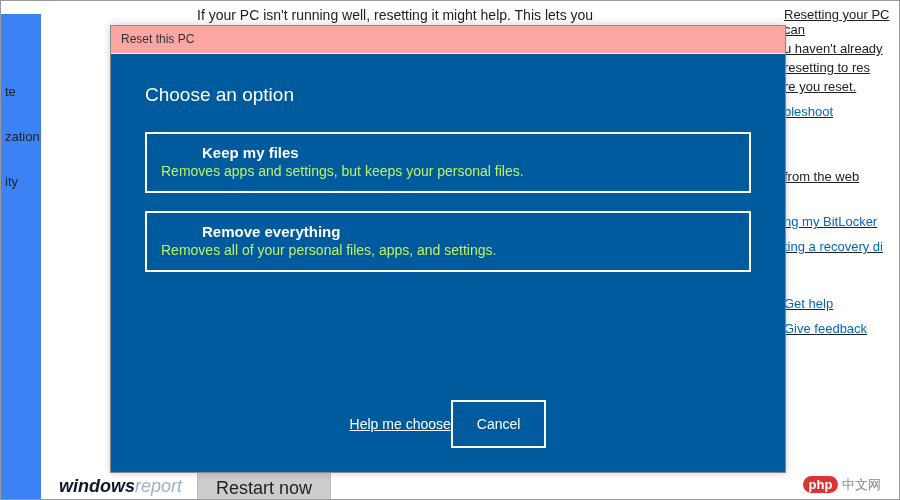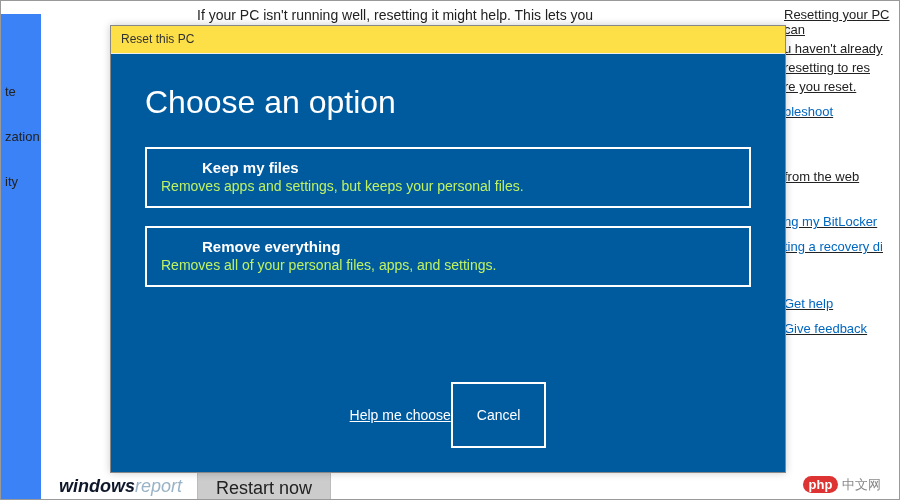--- a/index.html
+++ b/index.html
@@ -91,33 +91,33 @@
       border: 1px solid #888;
       box-shadow: 0 0 8px rgba(0,0,0,.2);
       display: flex;
       flex-direction: column;
     }
     .dialog-titlebar {
       height: 28px;
       font-size: 12px;
       color: #333;
       padding: 6px 10px;
-      background: #fde047;
+      background: #fca5a5;
       border-bottom: 1px solid #eee;
     }
     .dialog-body {
       flex: 1;
       background: #005a9e;
       color: #fff;
       padding: 30px 34px 24px 34px;
       display: flex;
       flex-direction: column;
     }
     .dialog-heading {
-      font-size: 32px;
+      font-size: 19px;
       font-weight: 300;
       margin-bottom: 26px;
       color: #fff;
     }
     .option {
       border: 2px solid #fff;
       padding: 10px 14px 12px 14px;
       margin-bottom: 18px;
       cursor: pointer;
     }
@@ -142,21 +142,21 @@
       color: #fff;
       text-decoration: underline;
       font-size: 14px;
       cursor: pointer;
     }
     .cancel-btn {
       border: 2px solid #fff;
       background: transparent;
       color: #fff;
       font-size: 14px;
-      padding: 23px 24px;
+      padding: 14px 24px;
       cursor: pointer;
       font-family: inherit;
     }
   </style>
 </head>
 <body>
 
 <div class="bg">
   <div class="bg-left-sidebar">
     <div style="height:64px"></div>

